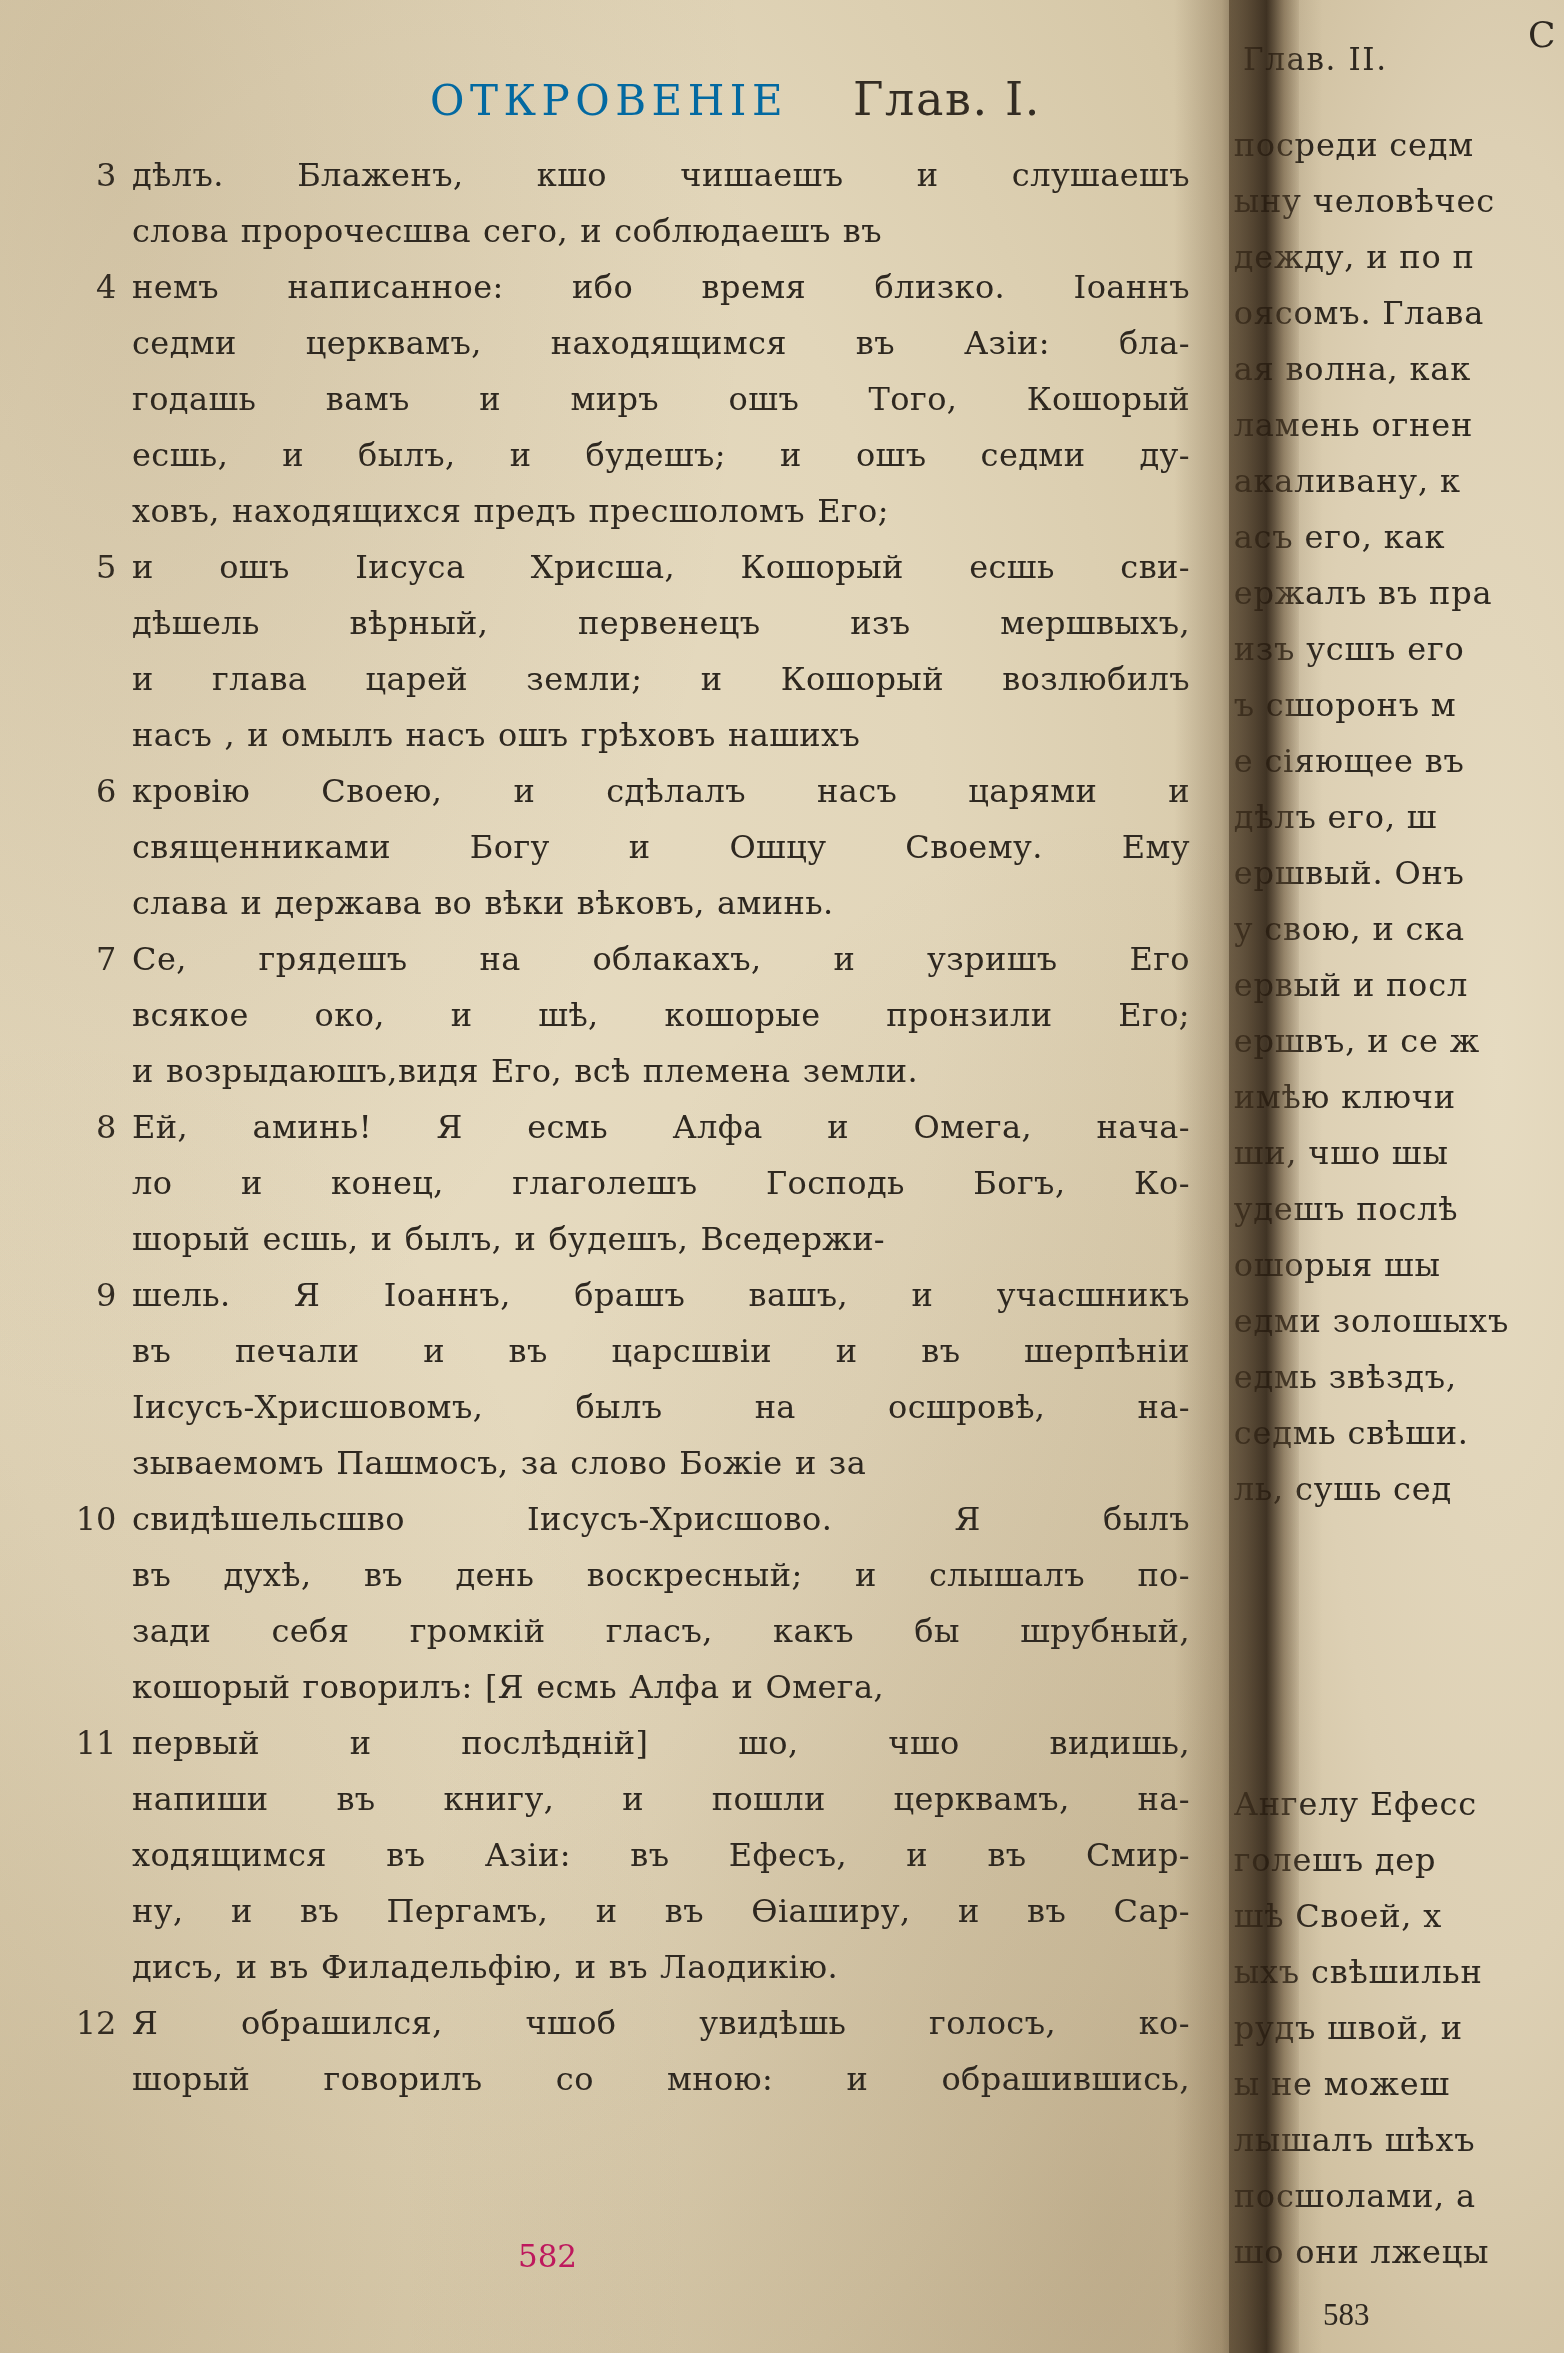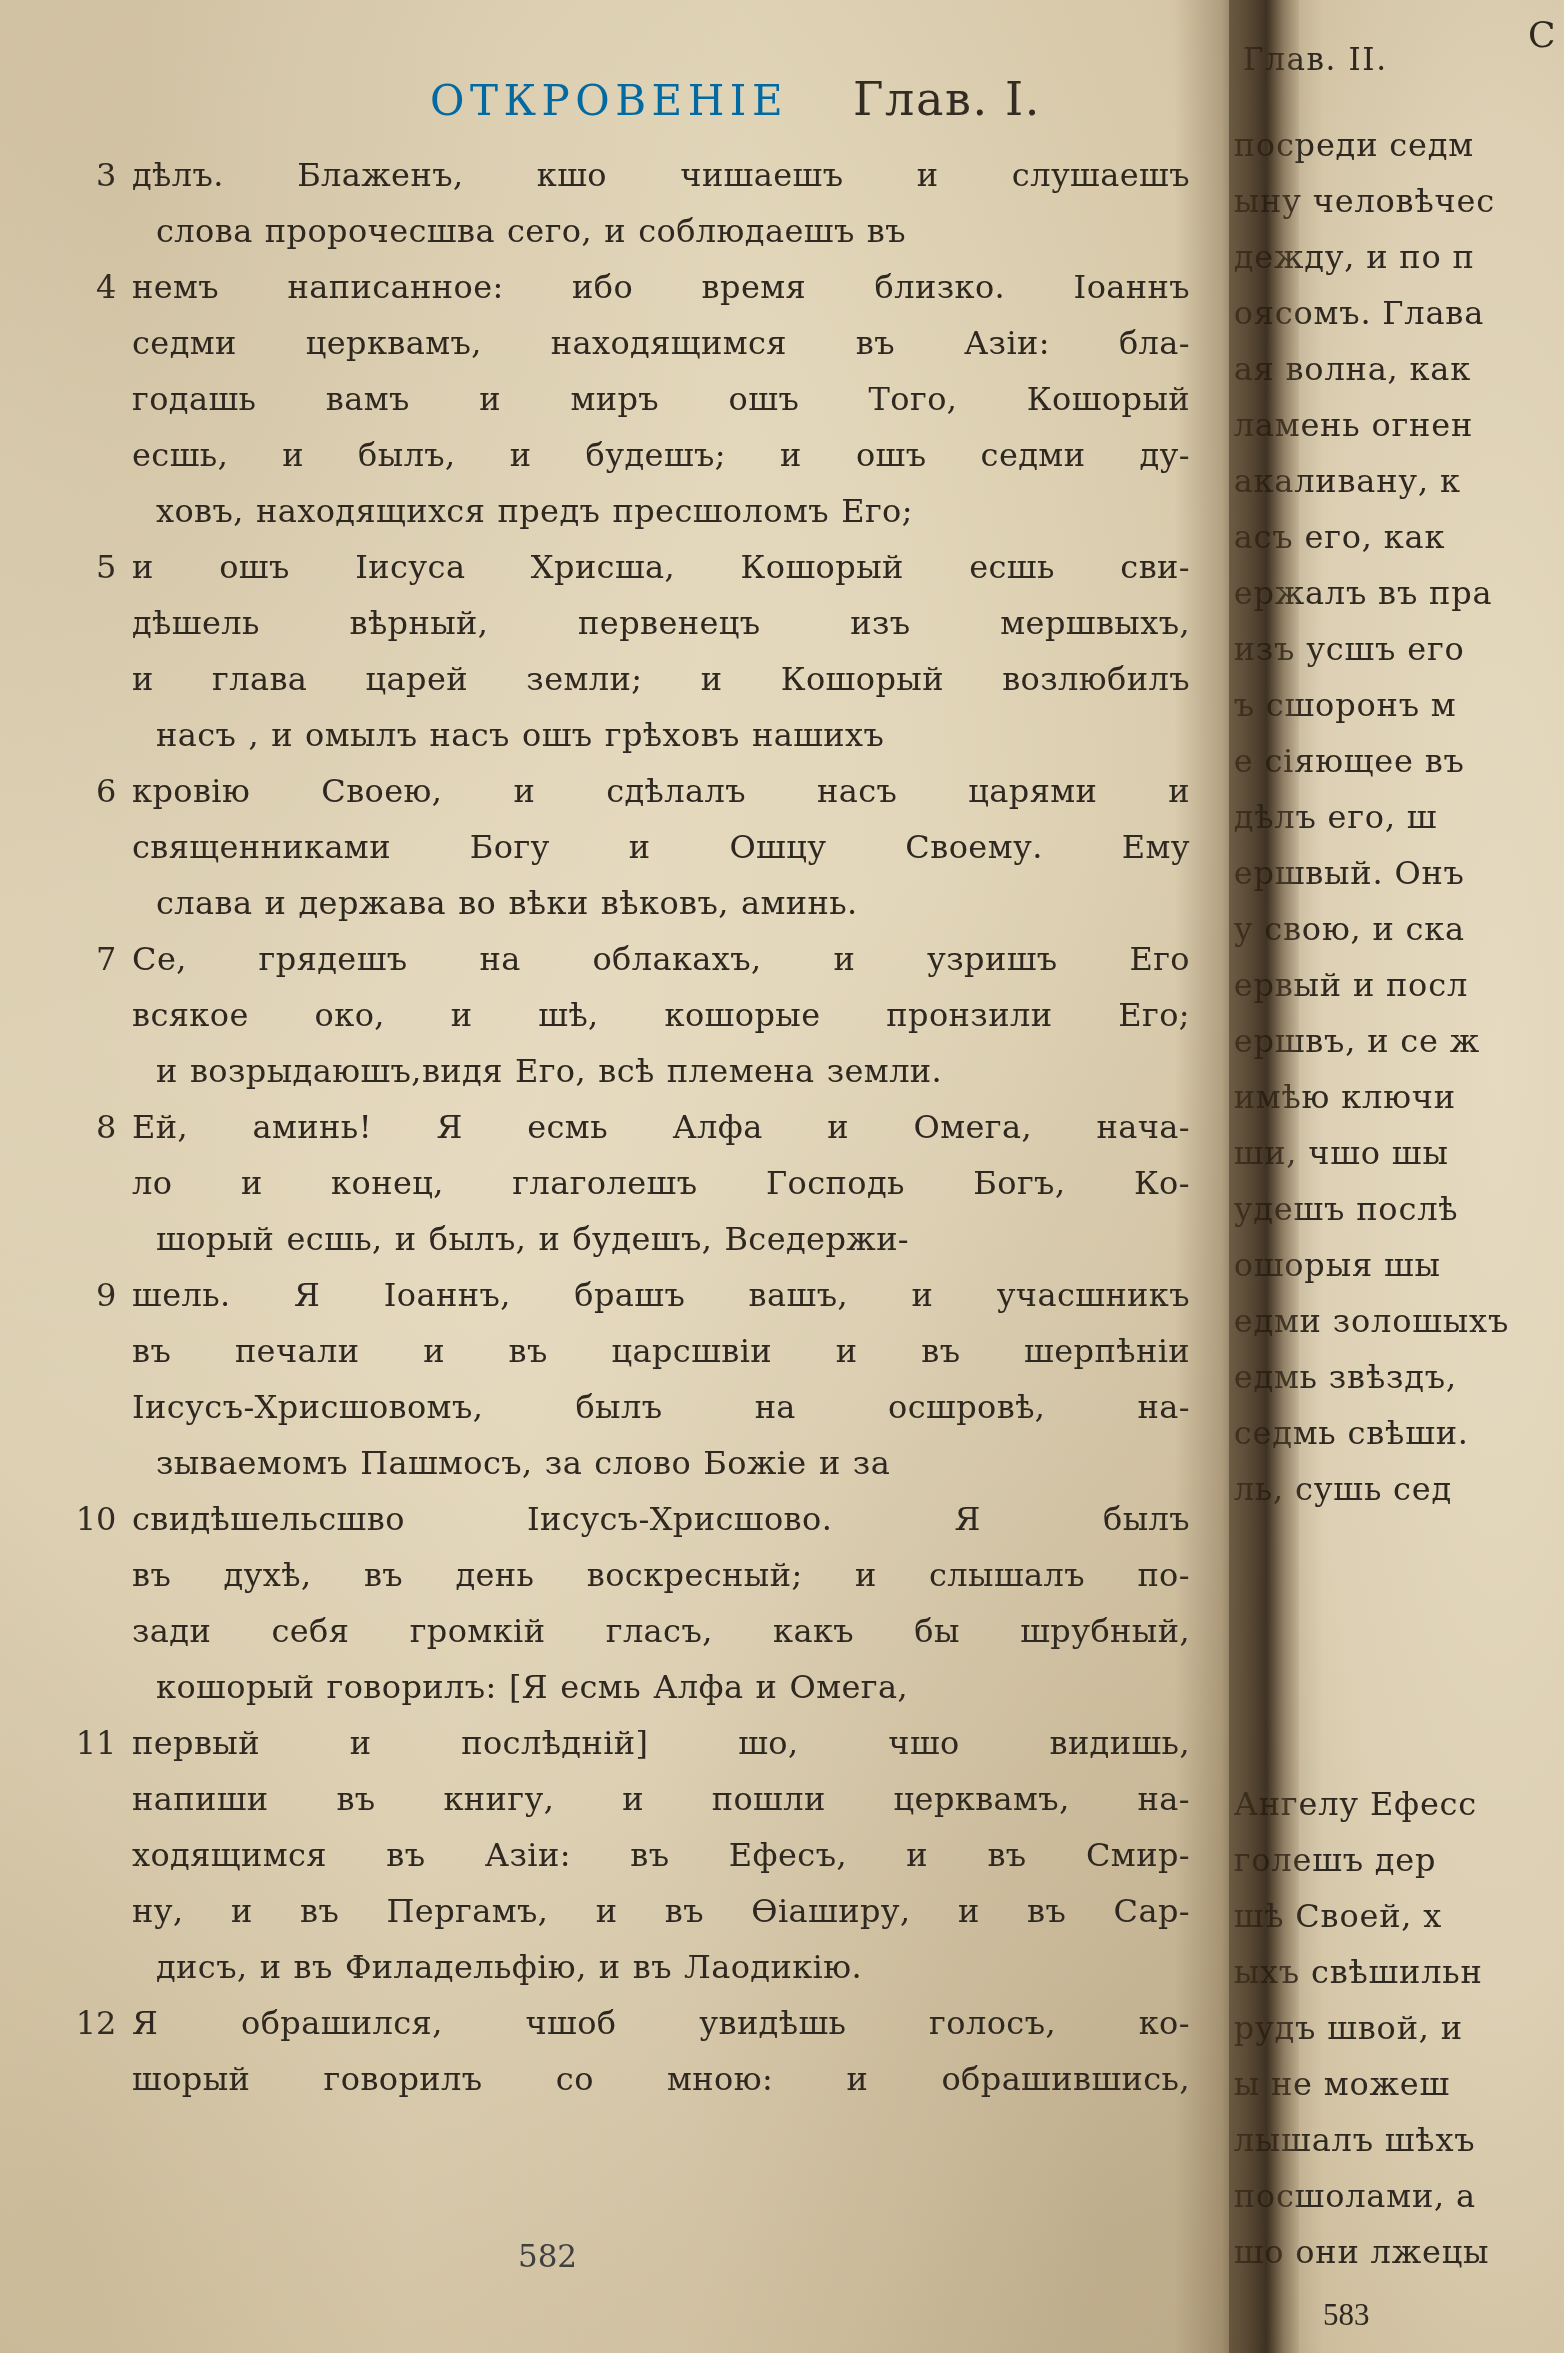--- a/index.html
+++ b/index.html
@@ -121,29 +121,28 @@
     word-spacing: 1.6px;
   }
   .vtext .ln {
     display: block;
     text-align: justify;
     text-align-last: justify;
     white-space: nowrap;
   }
   .vtext .ln.last {
     text-align-last: left;
-    margin-left: 24px;
   }
   .folio {
     position: absolute;
     left: 0; top: 2238px;
     width: 1095px;
     text-align: center;
     font-size: 31px;
-    color: #404040;
+    color: #be185d;
   }
 
   
   .right-content {
     position: absolute;
     left: 0; top: 0;
     width: 336px; height: 2354px;
     z-index: 3;
     color: #2e2820;
   }

